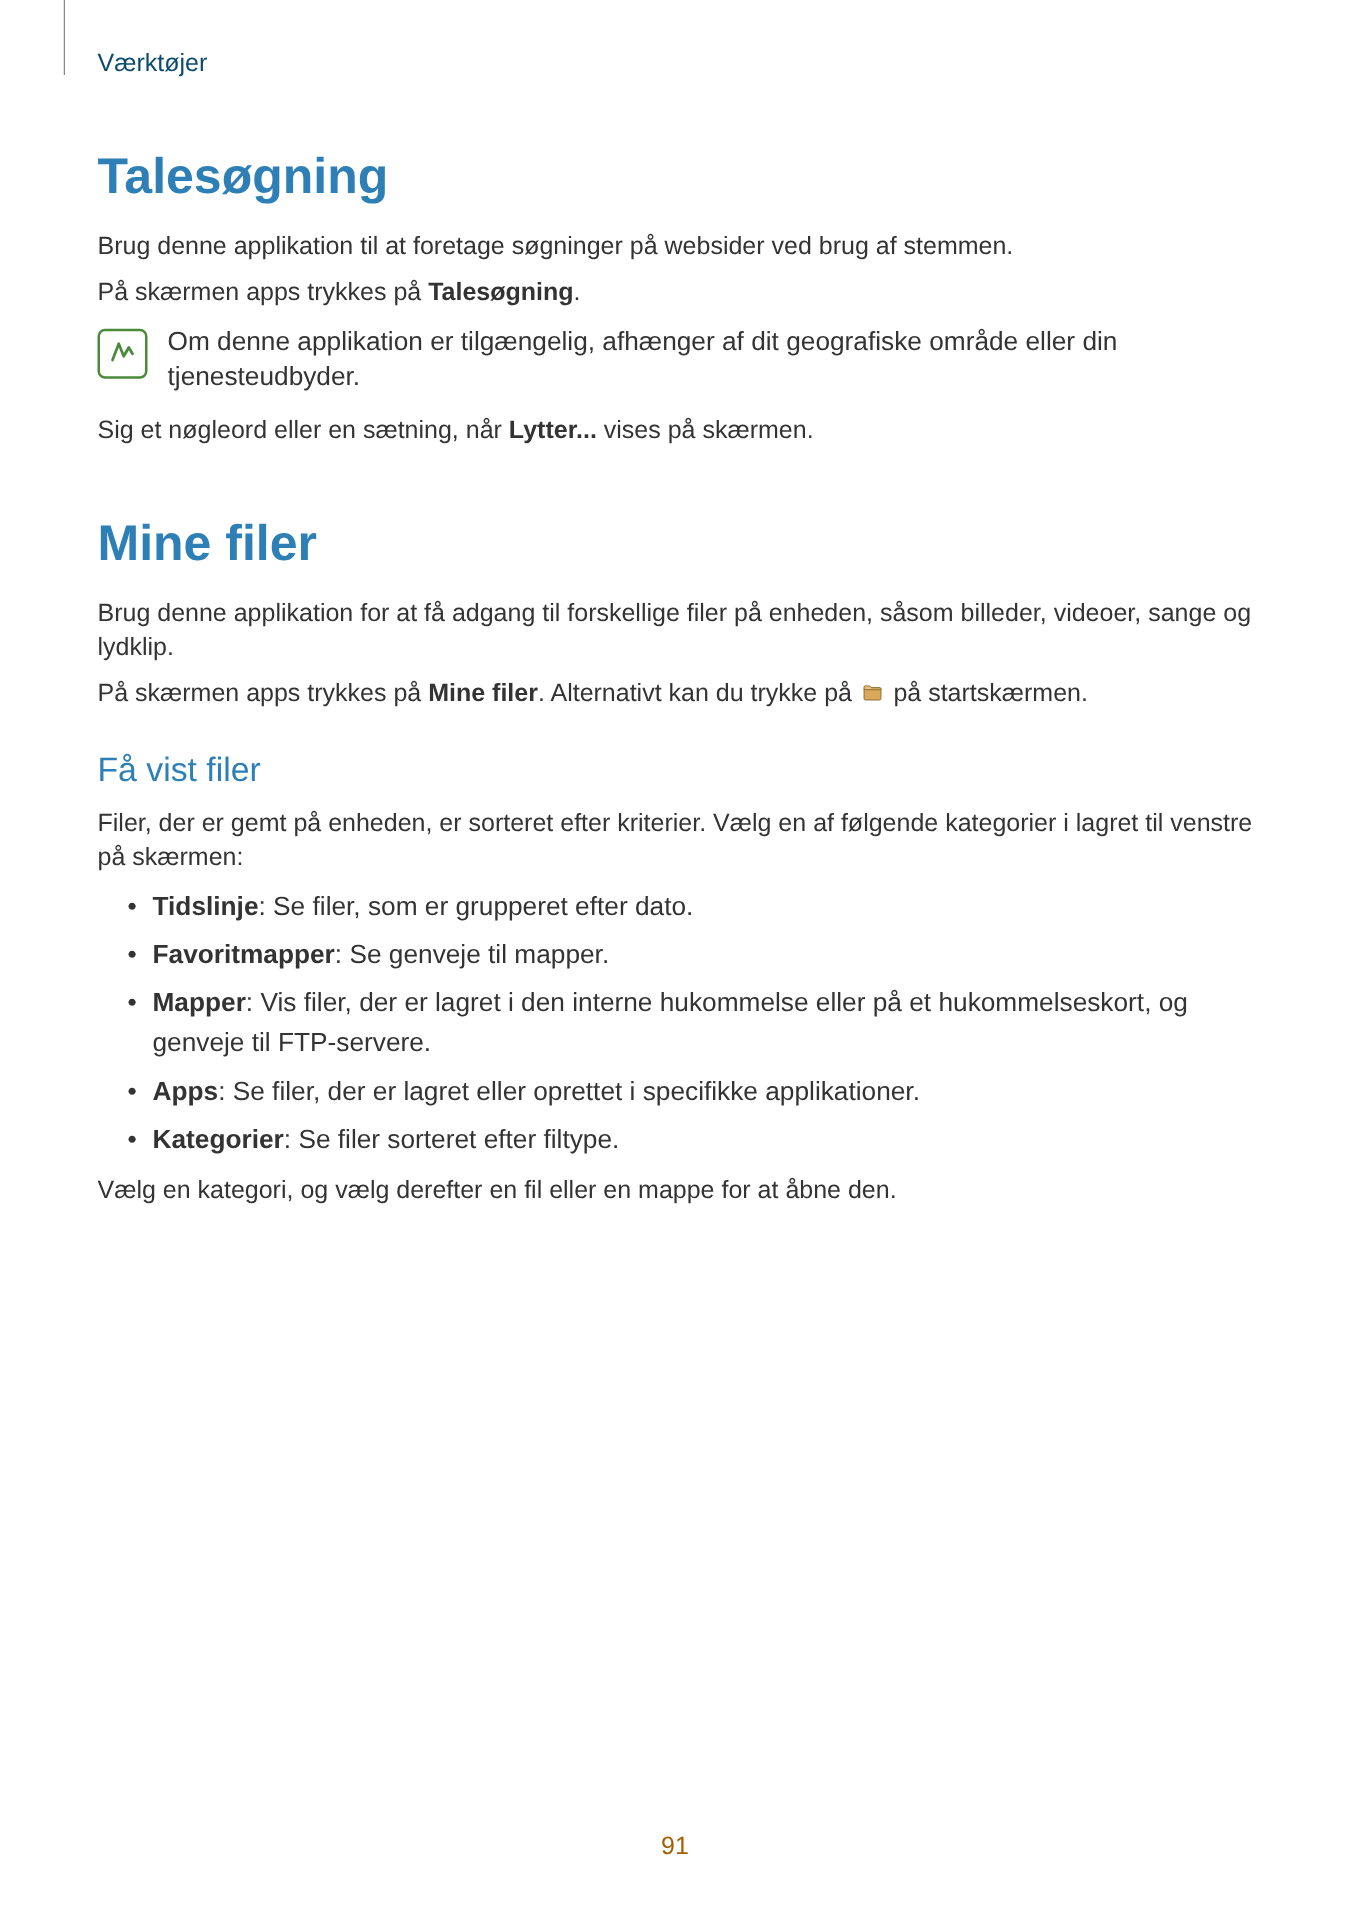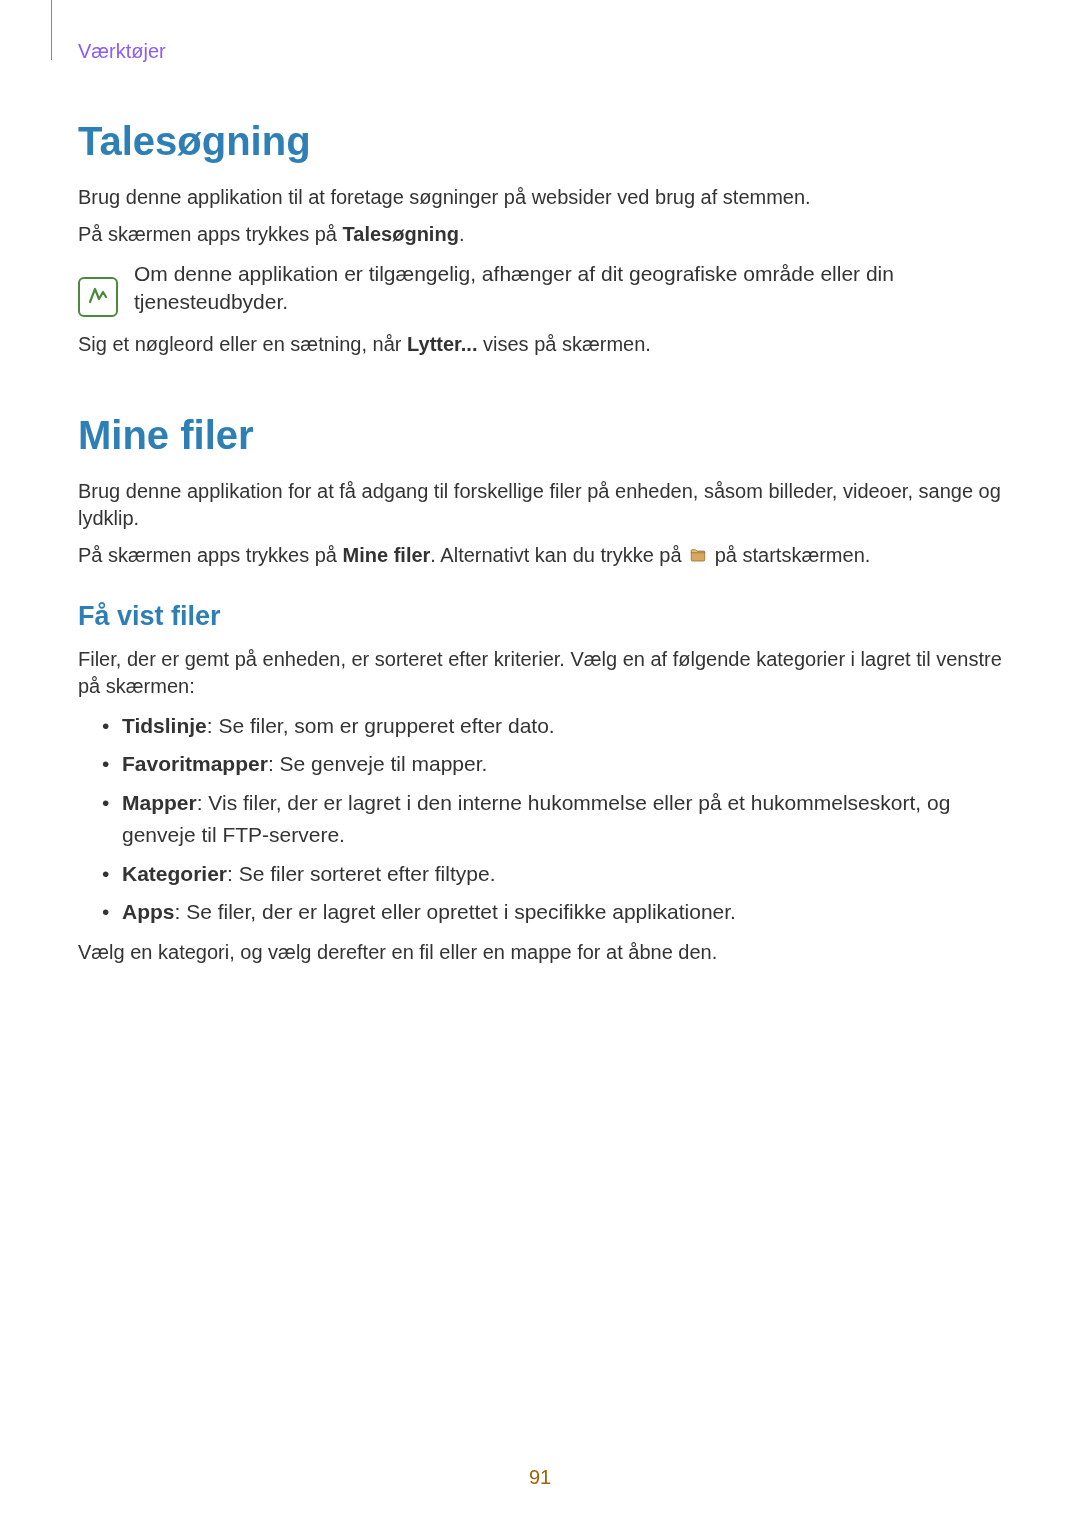--- a/index.html
+++ b/index.html
@@ -21,45 +21,45 @@
       top: 0;
       width: 1px;
       height: 60px;
       background: #888;
     }
     .content {
       padding: 40px 78px 0 78px;
     }
     .breadcrumb {
       font-size: 20px;
-      color: #8b5cf6;
+      color: #0c4a6e;
       margin-bottom: 56px;
     }
     .h1 {
       font-size: 40px;
       font-weight: 700;
       color: #2d7fb6;
       margin-bottom: 20px;
     }
     .h2 {
       font-size: 27px;
-      font-weight: 700;
+      font-weight: 400;
       color: #2d7fb6;
       margin-bottom: 14px;
       margin-top: 32px;
     }
     p.body {
       font-size: 20px;
       line-height: 1.35;
       color: #333;
       margin-bottom: 10px;
     }
     .note-box {
       display: flex;
-      align-items: flex-end;
+      align-items: flex-start;
       gap: 16px;
       margin: 12px 0 14px 0;
     }
     .note-icon {
       width: 40px;
       height: 40px;
       border: 2px solid #4a8a3a;
       border-radius: 6px;
       display: flex;
       align-items: center;
@@ -157,21 +157,21 @@
   </p>
 
   <div class="h2">Få vist filer</div>
 
   <p class="body">Filer, der er gemt på enheden, er sorteret efter kriterier. Vælg en af følgende kategorier i lagret til venstre på skærmen:</p>
 
   <ul class="list">
     <li><b>Tidslinje</b><span>: Se filer, som er grupperet efter dato.</span></li>
     <li><b>Favoritmapper</b><span>: Se genveje til mapper.</span></li>
     <li><b>Mapper</b><span>: Vis filer, der er lagret i den interne hukommelse eller på et hukommelseskort, og genveje til FTP-servere.</span></li>
+    <li><b>Apps</b><span>: Se filer, der er lagret eller oprettet i specifikke applikationer.</span></li>
     <li><b>Kategorier</b><span>: Se filer sorteret efter filtype.</span></li>
-    <li><b>Apps</b><span>: Se filer, der er lagret eller oprettet i specifikke applikationer.</span></li>
   </ul>
 
   <p class="body">Vælg en kategori, og vælg derefter en fil eller en mappe for at åbne den.</p>
 
 </div>
 
 <div class="page-number">91</div>
 
 </body></html>

